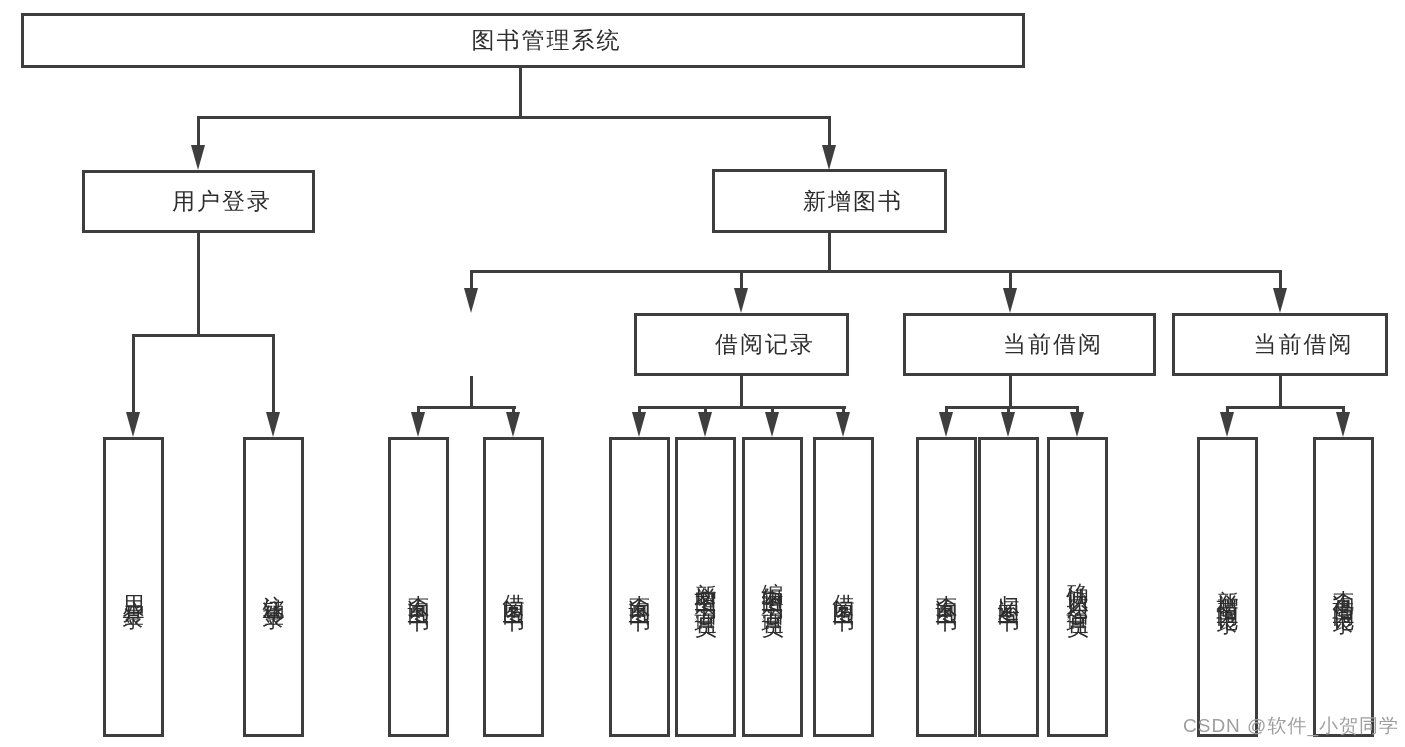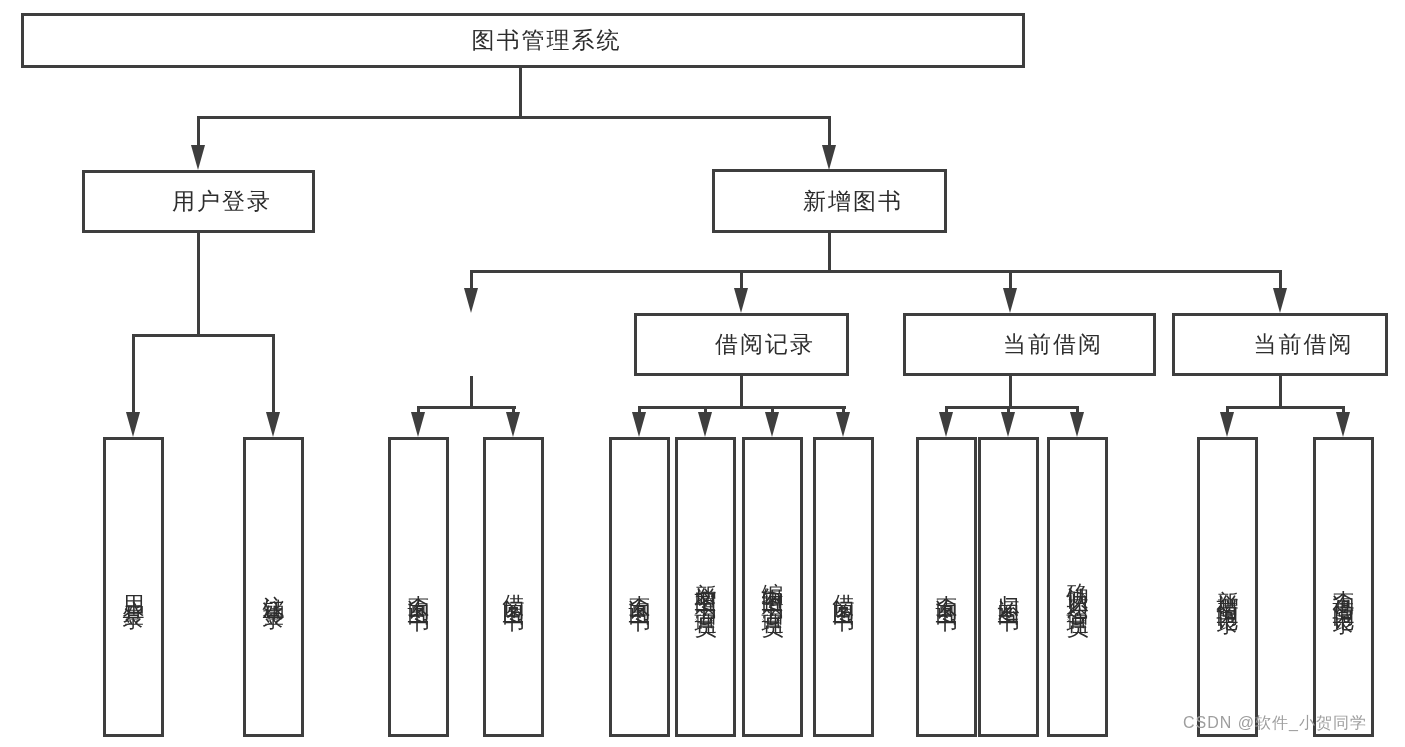--- a/index.html
+++ b/index.html
@@ -26,21 +26,21 @@
   .hl { height:3px; }
   .vl { width:3px; }
   .arrow {
     position:absolute; width:0; height:0;
     border-left:7px solid transparent;
     border-right:7px solid transparent;
     border-top:25px solid var(--line,#3e3e3e);
   }
   .watermark {
     position:absolute; left:1183px; top:713px; z-index:5;
-    color:var(--watermark,#9e9e9e); font-size:16px; letter-spacing:1px;
+    color:var(--watermark,#9e9e9e); font-size:19px; letter-spacing:1px;
     white-space:nowrap;
   }
 </style>
 </head>
 <body>
 
 <div class="canvas">
 
   <div class="box hbox" style="left:21px;top:13px;width:1004px;height:55px">图书管理系统</div>
 

